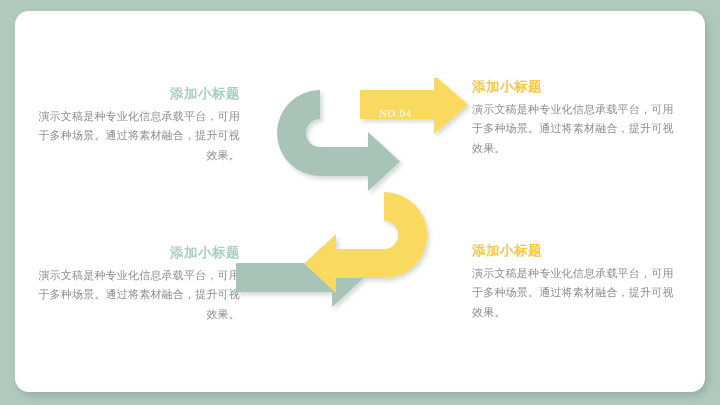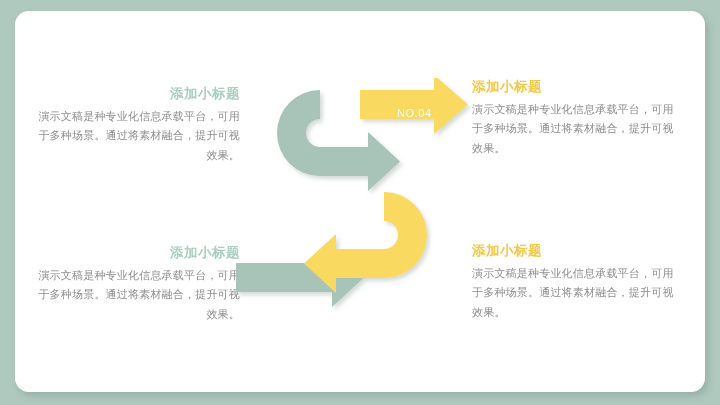--- a/index.html
+++ b/index.html
@@ -65,21 +65,21 @@
   #diagram svg { display: block; }
 
   .arrow-label {
     position: absolute;
     color: #ffffff;
     font-size: 11px;
     letter-spacing: 0.6px;
     white-space: nowrap;
     pointer-events: none;
   }
-  #label-no4 { left: 397px; top: 107px; }
+  #label-no4 { left: 379px; top: 107px; font-family: Liberation Serif, serif; }
   #label-no1 { left: 252px; top: 251px; }
   #label-no3 {
     left: 279px; top: 141px;
     transform: rotate(90deg);
     transform-origin: left top;
   }
   #label-no2 {
     left: 441px; top: 215px;
     transform: rotate(90deg);
     transform-origin: left top;

